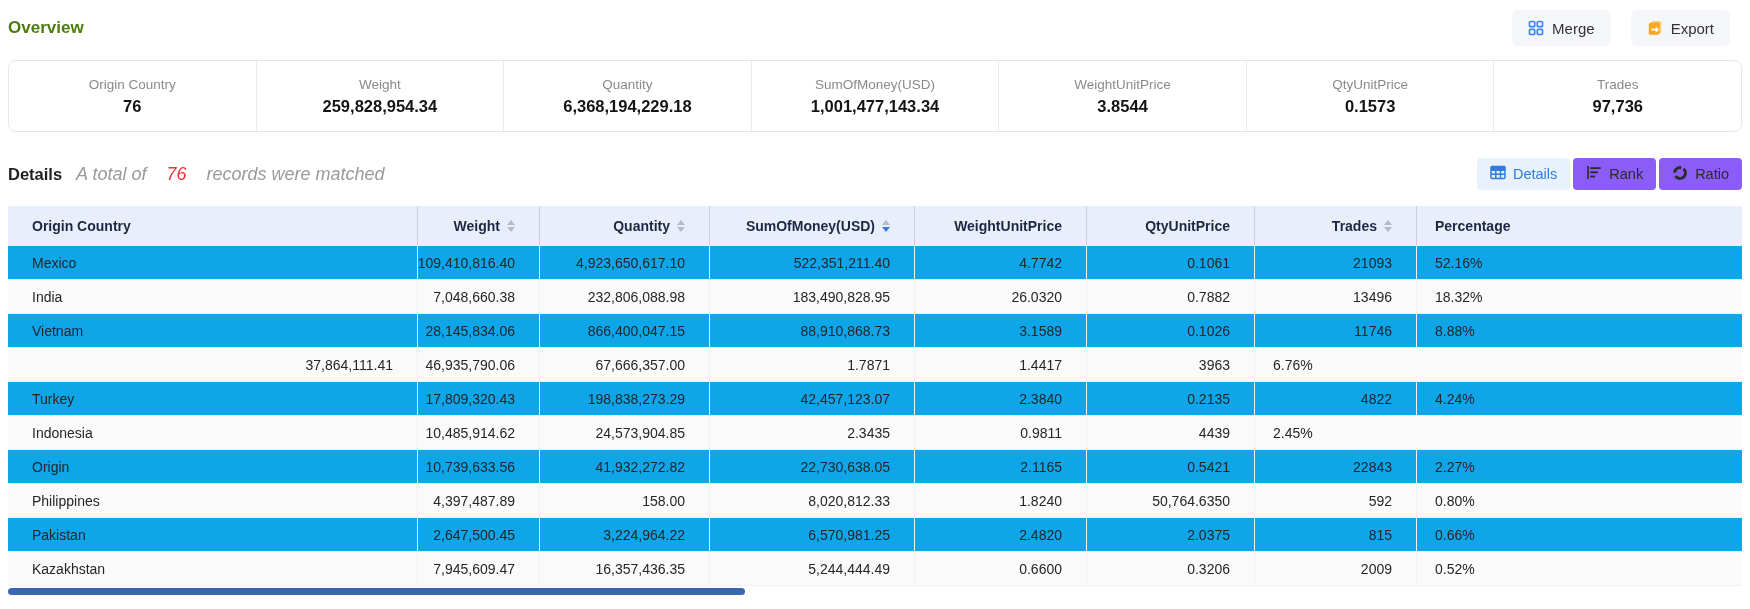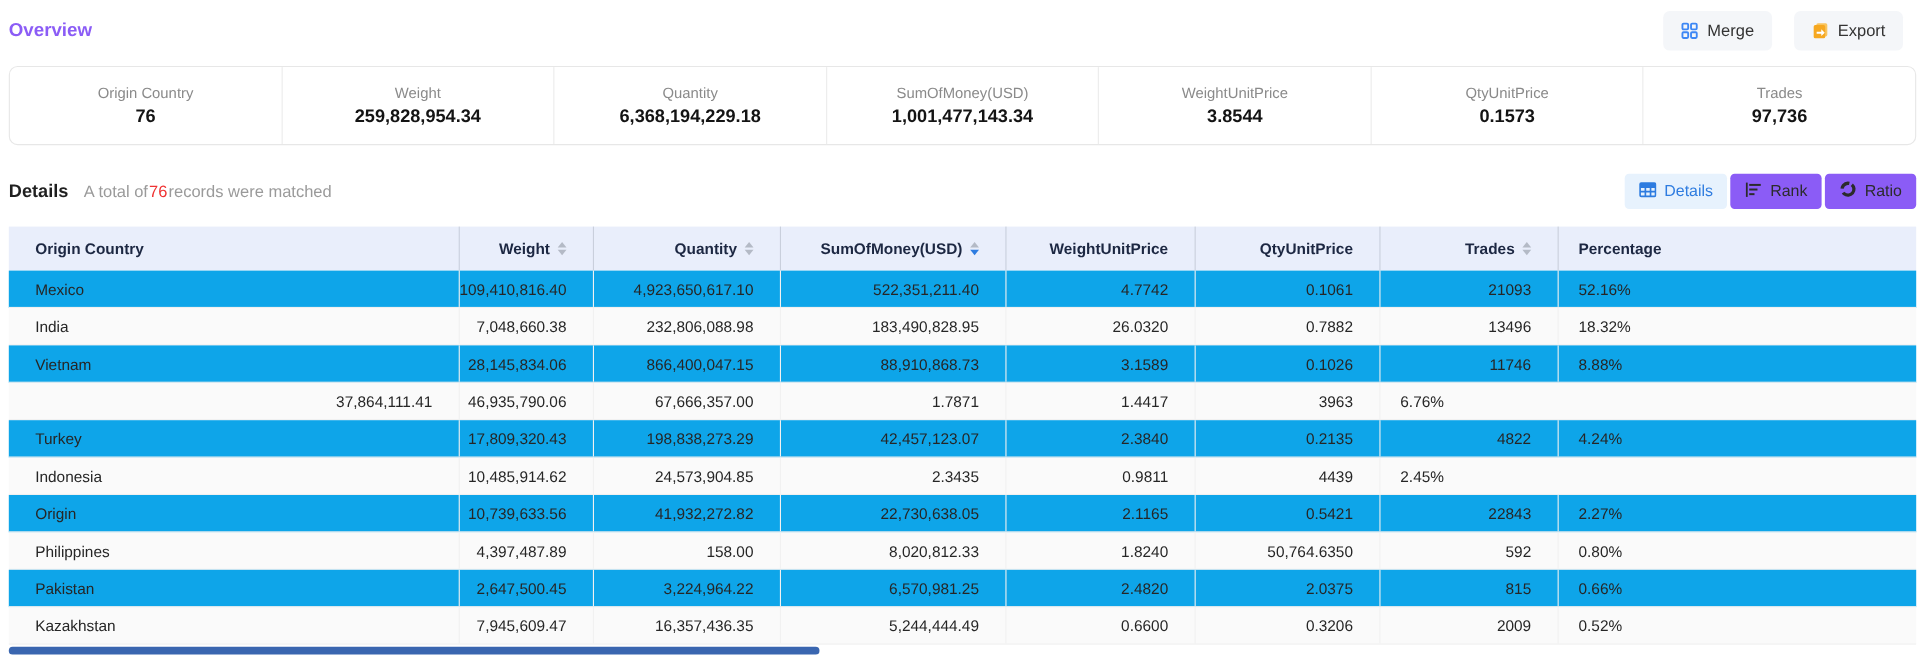--- a/index.html
+++ b/index.html
@@ -7,21 +7,21 @@
   body {
     width:1750px; height:609px; overflow:hidden;
     font-family:"Liberation Sans", sans-serif; color:#262626;
   }
 
   
   .topbar {
     height:56px; display:flex; align-items:center; justify-content:space-between;
     padding:0 20px 0 8px;
   }
-  .page-title { font-size:17px; font-weight:bold; color:#8b5cf6;text-align:center; }
+  .page-title { font-size:17px; font-weight:bold; color:#4d7c0f;text-align:center; }
   .topbar-actions { display:flex; gap:20px; }
   .soft-btn {
     display:inline-flex; align-items:center; gap:8px;
     height:36px; padding:0 16px; border:none; border-radius:6px;
     background:#f4f6f9; font-size:15px; color:#333; cursor:pointer;
     font-family:"Liberation Sans", sans-serif;
   }
   .soft-btn svg { display:block; }
 
   
@@ -36,21 +36,21 @@
   .stat + .stat { border-left:1px solid #ebebeb; }
   .stat-label { font-size:13.5px; color:#8a8a8a; }
   .stat-value { font-size:16.5px; font-weight:bold; color:#141414; }
 
   
   .details-row {
     margin:26px 8px 0 8px; display:flex; align-items:center; justify-content:space-between;
   }
   .details-left { display:flex; align-items:baseline; gap:14px; }
   .details-title { font-size:16.5px; font-weight:bold; color:#1f1f1f; }
-  .details-subtitle { font-size:15px; color:#9a9a9a; display:flex; gap:1px; }
+  .details-subtitle { font-size:18px; color:#9a9a9a; display:flex; gap:20px;font-style:italic; }
   .match-count { color:#ef3333; }
   .view-switch { display:flex; gap:3px; }
   .view-btn {
     display:inline-flex; align-items:center; gap:7px;
     height:32px; padding:0 13px; border:none; border-radius:4px;
     background:#8b5cf6; font-size:14.5px; color:#2b2b2b; cursor:pointer;
     font-family:"Liberation Sans", sans-serif;
   }
   .view-btn.active { background:#e7f2fd; color:#2e7ce0; }
 

